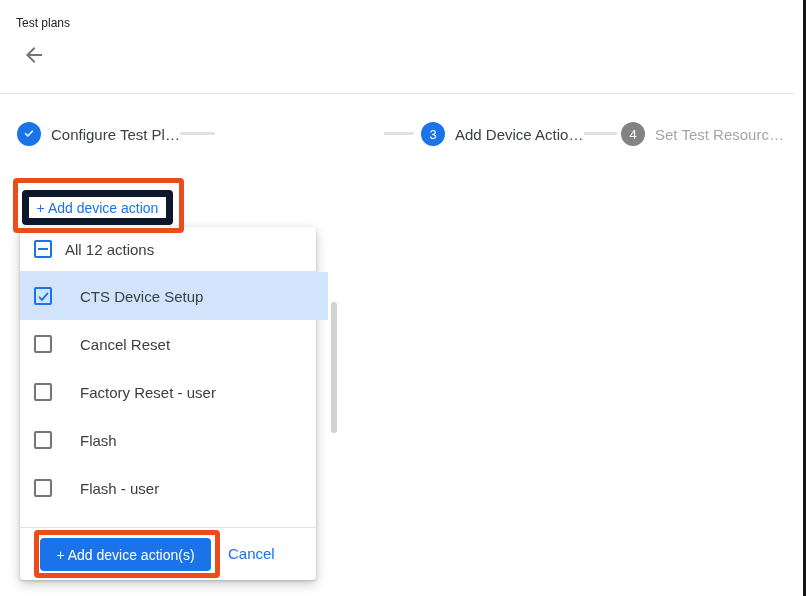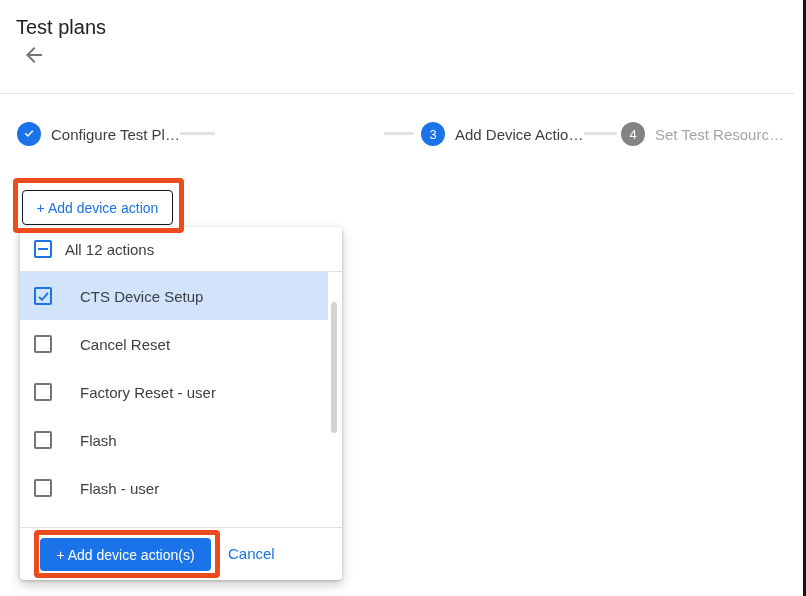--- a/index.html
+++ b/index.html
@@ -1,48 +1,48 @@
 <!DOCTYPE html>
 <html><head>
 <meta charset="utf-8">
 <style>
   * { box-sizing: border-box; margin: 0; padding: 0; }
   body { background: #fff; font-family: "Liberation Sans", sans-serif; }
   .frame { position: relative; width: 806px; height: 596px; background: #fff; overflow: hidden; }
   .right-border { position: absolute; left: 803px; top: 0; width: 3px; height: 596px; background: #151515; }
 
   
-  .breadcrumb { position: absolute; left: 16px; top: 16px; font-size: 20px; color: #202124; }
+  .breadcrumb { position: absolute; left: 16px; top: 16px; font-size: 12px; color: #202124; }
   .back-btn { position: absolute; left: 22px; top: 42px; width: 26px; height: 26px; background: none; border: none; cursor: pointer; color: #757575; padding: 0; }
   .back-btn svg { width: 24px; height: 24px; display: block; }
   .page-title { position: absolute; left: 84px; top: 41px; font-size: 20px; font-weight: 500; color: #202124; }
   .header-divider { position: absolute; left: 0; top: 93px; width: 794px; height: 1px; background: #e4e4e4; }
 
   
   .step { position: absolute; top: 122px; display: flex; align-items: center; gap: 10px; height: 24px; cursor: pointer; }
   .step-circle { width: 24px; height: 24px; border-radius: 50%; background: #1a73e8; color: #fff; display: flex; align-items: center; justify-content: center; font-size: 13px; font-weight: 500; flex: none; }
   .step.pending .step-circle { background: #838383; }
   .step-label { font-size: 15px; color: #3c4043; white-space: nowrap; }
   .step.pending .step-label { color: #a1a5aa; }
   .connector { position: absolute; top: 132px; height: 3px; background: #dfe1e5; border-radius: 2px; }
   #step1 { left: 17px; } #conn1 { left: 180px; width: 35px; }
   #step2 { left: 220px; } #conn2 { left: 384px; width: 30px; }
   #step3 { left: 421px; } #conn3 { left: 584px; width: 33px; }
   #step4 { left: 621px; }
 
   
-  .add-action-btn { position: absolute; left: 22px; top: 190px; width: 151px; height: 35px; background: #fff; border: 1px solid #0f172a; border-radius: 4px; color: #1a73e8; font-size: 14px; font-weight: 500; font-family: inherit; display: flex; align-items: center; justify-content: center; cursor: pointer; }
+  .add-action-btn { position: absolute; left: 22px; top: 190px; width: 151px; height: 35px; background: #fff; border: 7px solid #0f172a; border-radius: 4px; color: #1a73e8; font-size: 14px; font-weight: 500; font-family: inherit; display: flex; align-items: center; justify-content: center; cursor: pointer; }
 
   
   .annotation { position: absolute; border: 5px solid #ec4b1c; border-radius: 4px; z-index: 30; pointer-events: none; }
   #annotation-open { left: 13px; top: 178px; width: 171px; height: 55px; }
   #annotation-confirm { left: 14px; top: 303px; width: 186px; height: 48px; }
 
   
-  .panel { position: absolute; left: 20px; top: 227px; width: 322px; height: 353px; background: #fff; border-radius: 4px; box-shadow: 0 1px 3px rgba(0,0,0,.18), 0 4px 12px rgba(0,0,0,.22); z-index: 10; }
+  .panel { position: absolute; left: 20px; top: 227px; width: 296px; height: 353px; background: #fff; border-radius: 4px; box-shadow: 0 1px 3px rgba(0,0,0,.18), 0 4px 12px rgba(0,0,0,.22); z-index: 10; }
   .select-all-row { position: absolute; left: 0; top: 0; width: 100%; height: 44px; display: flex; align-items: center; padding-left: 14px; gap: 13px; cursor: pointer; }
   .panel-divider-top { position: absolute; left: 0; top: 44px; width: 100%; height: 1px; background: #e0e0e0; }
   .options { position: absolute; left: 0; top: 45px; width: 308px; }
   .option-row { height: 48px; display: flex; align-items: center; padding-left: 14px; gap: 28px; cursor: pointer; }
   .option-row.highlighted { background: #d2e3fc; }
   .row-label { font-size: 15px; color: #3c4043; }
 
   
   .checkbox { width: 18px; height: 18px; border: 2px solid #757575; border-radius: 2px; flex: none; display: flex; align-items: center; justify-content: center; background: transparent; }
   .checkbox.blue { border-color: #1a73e8; }

